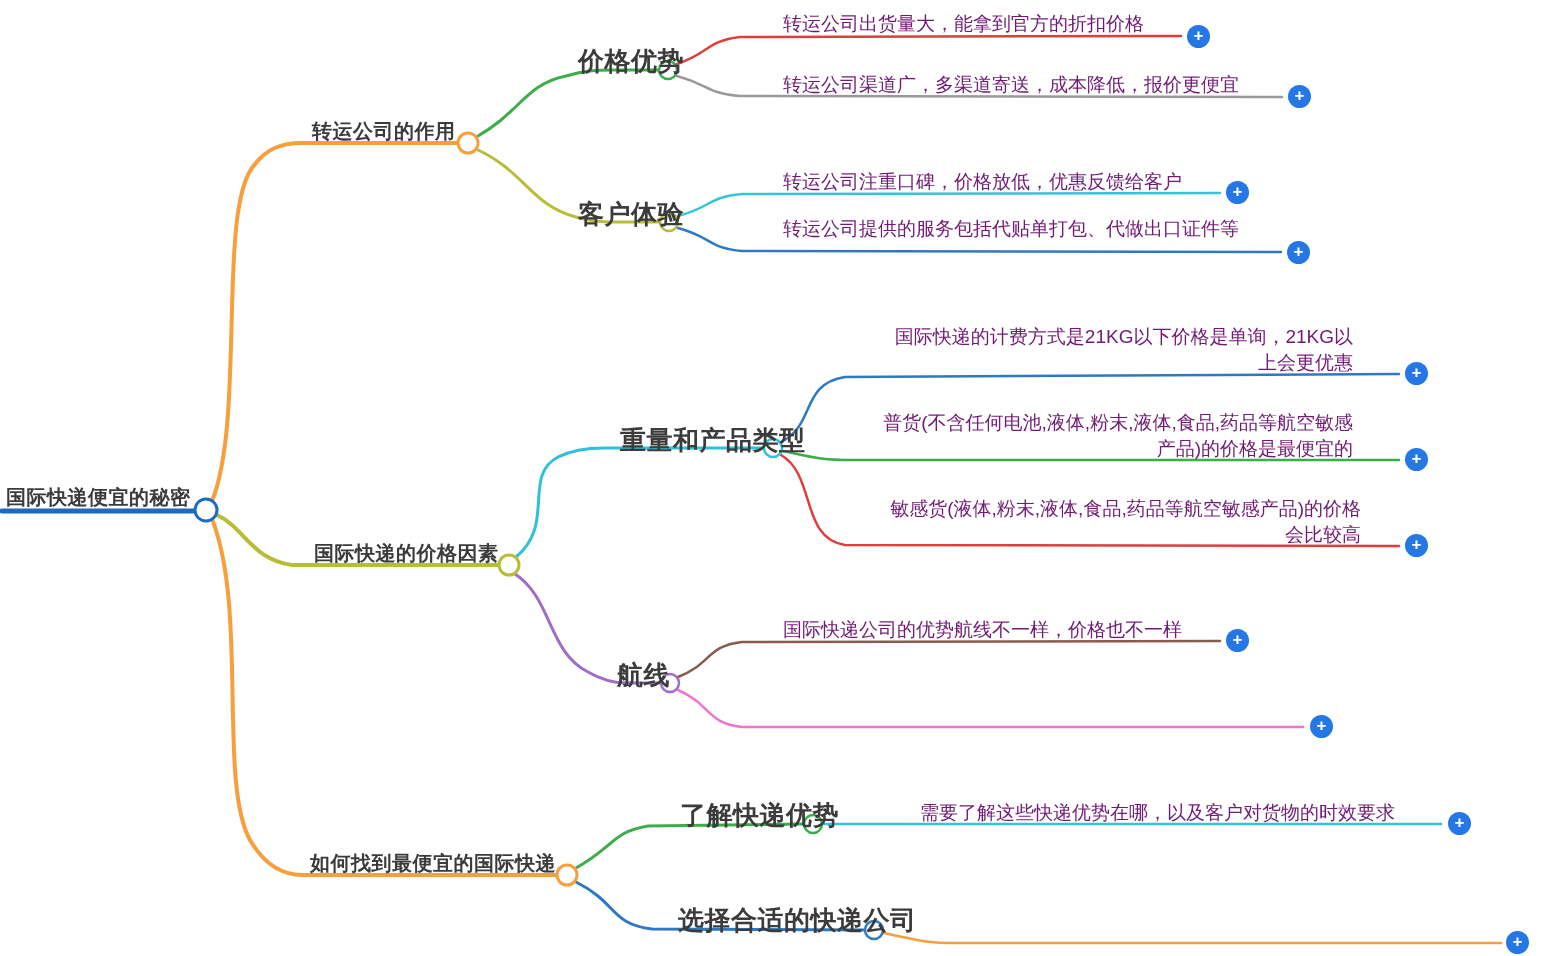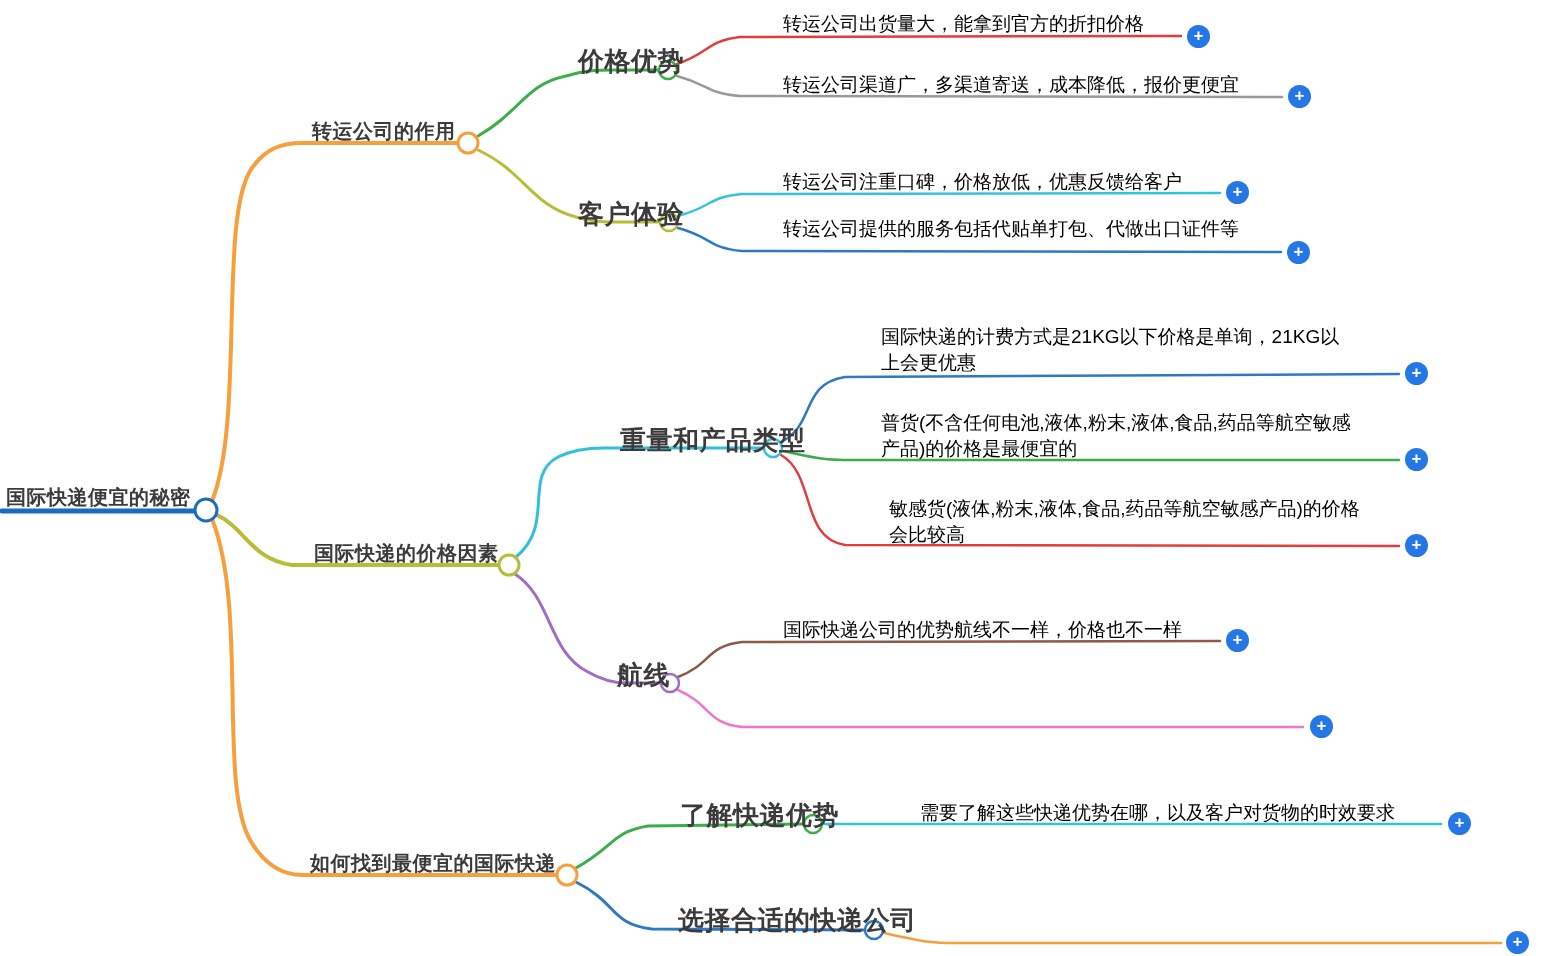--- a/index.html
+++ b/index.html
@@ -7,24 +7,24 @@
     position:relative;width:1551px;height:956px;background:#ffffff;overflow:hidden;
     font-family:"Liberation Sans","DejaVu Sans",sans-serif;
   }
   #wires{position:absolute;left:0;top:0;z-index:1;}
   .label{
     position:absolute;z-index:2;font-weight:bold;color:#3b3b3b;
     font-size:20px;white-space:nowrap;letter-spacing:0.5px;cursor:pointer;
   }
   .label.sub{font-size:26px;}
   .leaf{
-    position:absolute;z-index:2;color:#000000;font-size:19px;line-height:26px;cursor:pointer;
+    position:absolute;z-index:2;color:#701a75;font-size:19px;line-height:26px;cursor:pointer;
   }
   .leaf.nowrap{white-space:nowrap;}
-  .leaf.wrap{width:472px;}
+  .leaf.wrap{width:472px;text-align:right;}
   .plus{
     position:absolute;z-index:3;width:23px;height:23px;border-radius:50%;
     background:#2577e5;color:#ffffff;text-align:center;line-height:22px;
     font-size:17px;font-weight:bold;cursor:pointer;user-select:none;
   }
 </style>
 </head>
 <body>
 
 <div id="canvas">

